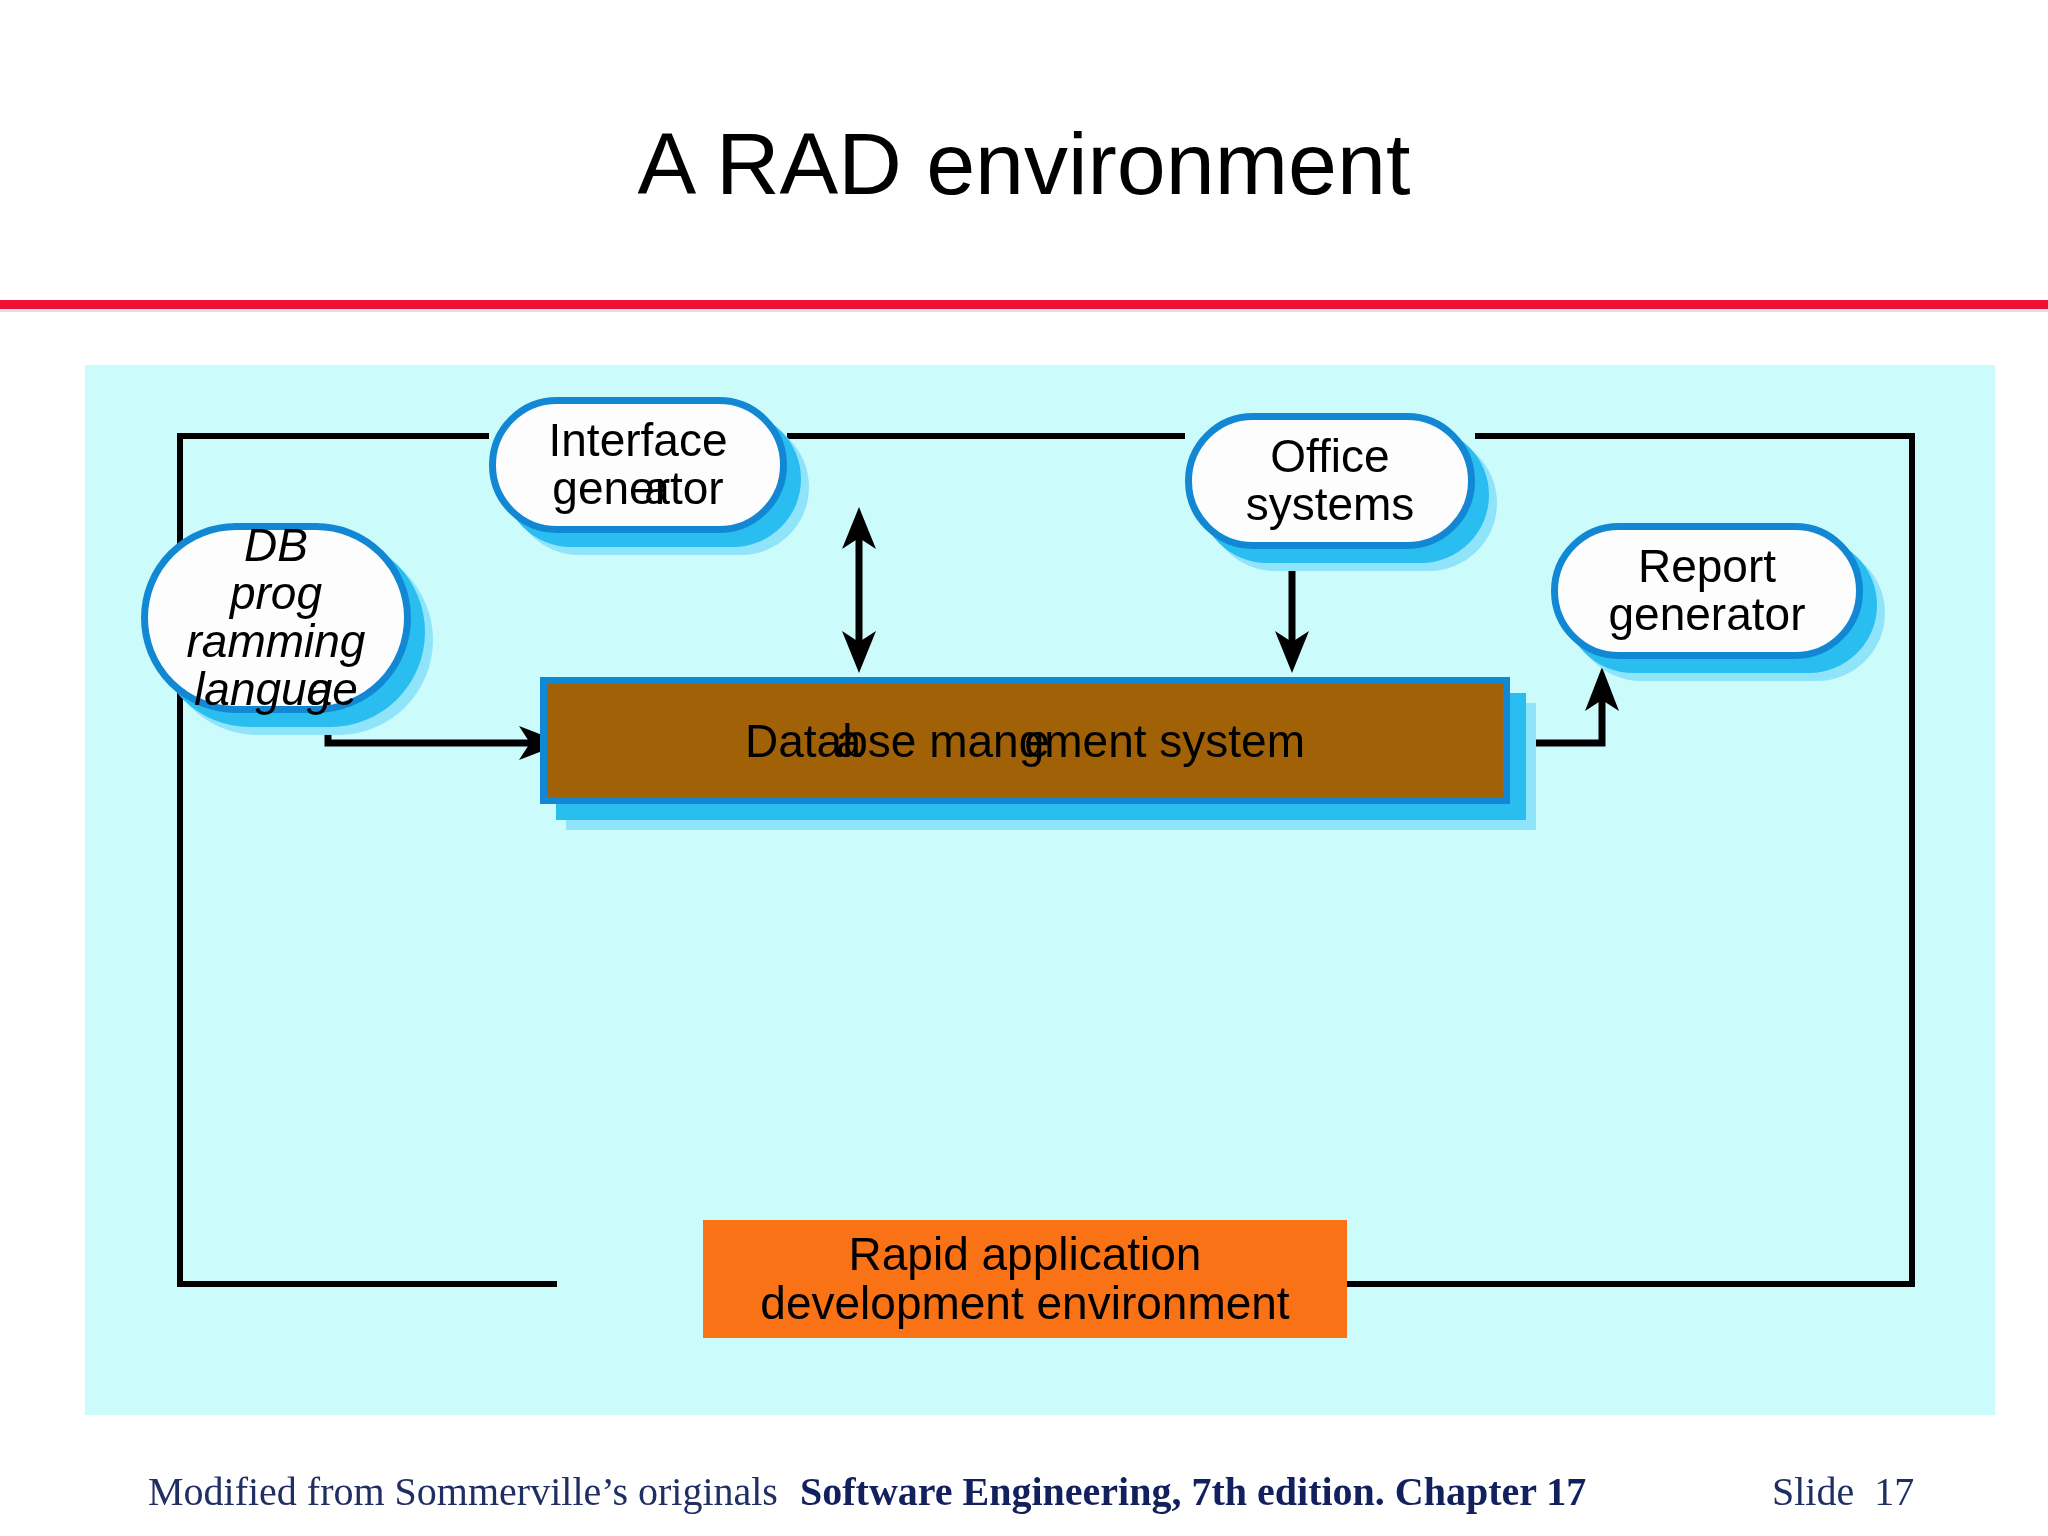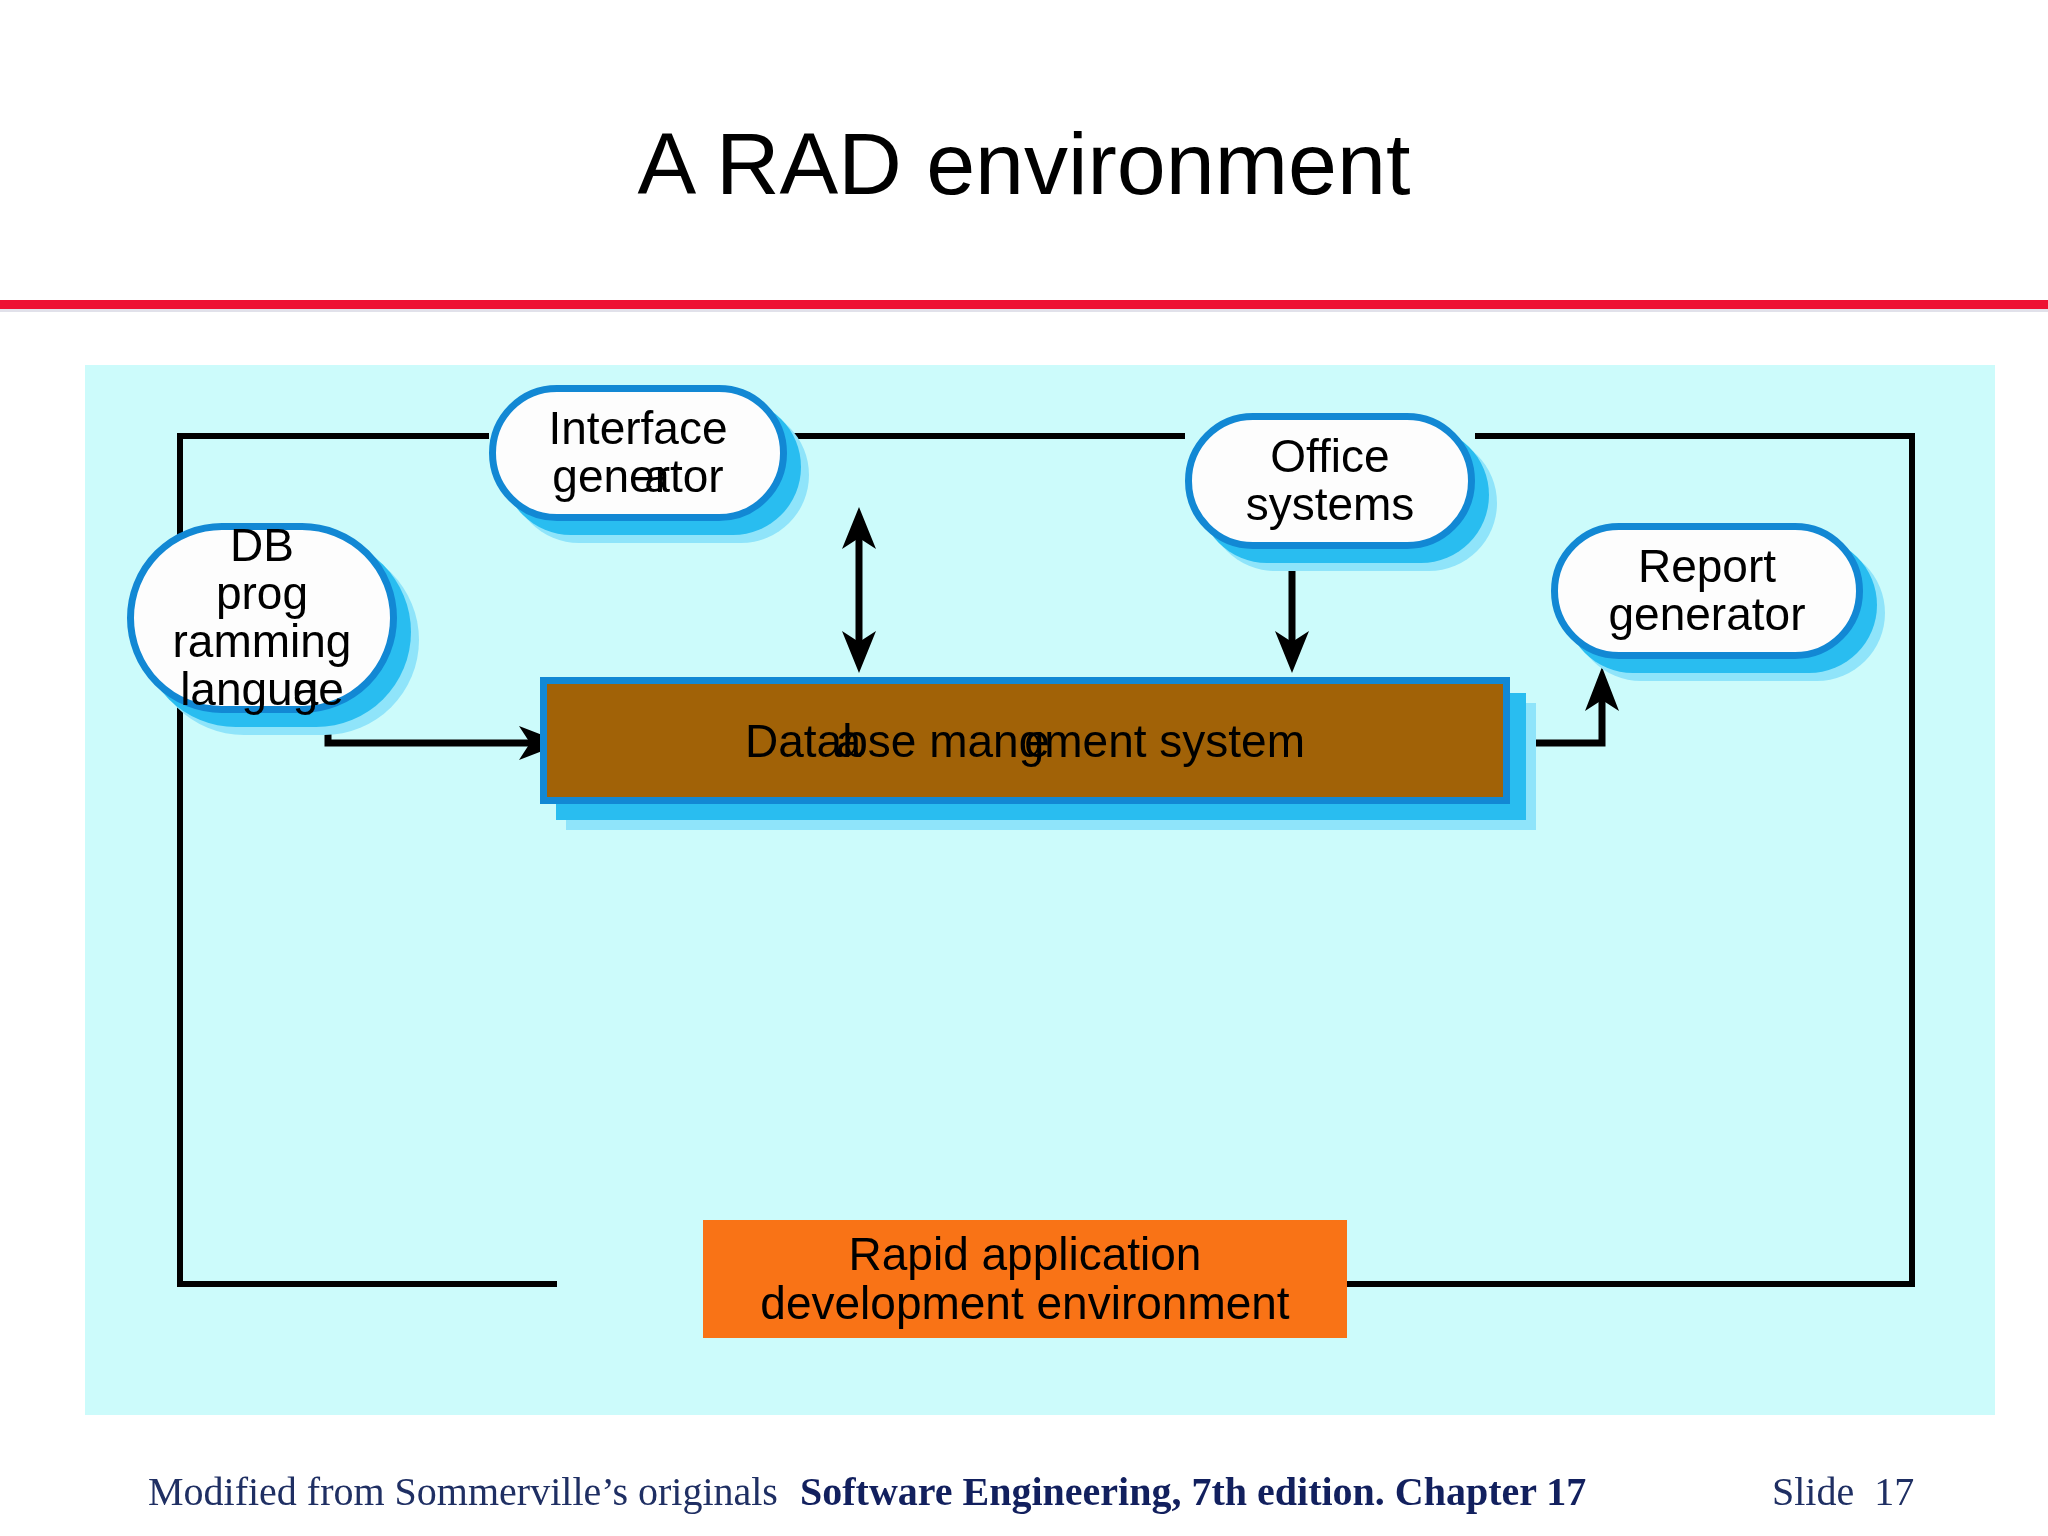--- a/index.html
+++ b/index.html
@@ -261,29 +261,29 @@
     <path d="M93 2 L110 46 L93 35 L76 46 Z" fill="#000"></path>
     <path d="M328 78 L284 95 L295 78 L284 61 Z" fill="#000"></path>
   </svg>
 
   <svg class="lyr" style="left:1280px; top:300px; width:330px; height:95px;" viewBox="0 0 330 95">
     <polyline points="237,28 237,78 34,78" fill="none" stroke="#000" stroke-width="7"></polyline>
     <path d="M237 2 L254 46 L237 35 L220 46 Z" fill="#000"></path>
     <path d="M2 78 L46 61 L35 78 L46 95 Z" fill="#000"></path>
   </svg>
 
-  <div class="node" style="left:42px; top:158px; width:270px; height:190px;">
+  <div class="node" style="left:56px; top:158px; width:270px; height:190px;font-style:italic;">
     <div class="shadow2"></div>
     <div class="shadow"></div>
     <div class="body">
       <div class="label"><span>DB</span><br><span>prog ramming</span><br><span>langu</span><span class="ovl"><span>a</span></span><span>g</span><span>e</span></div>
     </div>
   </div>
 
-  <div class="node" style="left:404px; top:20px; width:298px; height:136px;">
+  <div class="node" style="left:404px; top:32px; width:298px; height:136px;">
     <div class="shadow2"></div>
     <div class="shadow"></div>
     <div class="body">
       <div class="label"><span>Interface</span><br><span>gene</span><span>r</span><span class="ovl"><span style="margin-left:-26px;">a</span></span><span>tor</span></div>
     </div>
   </div>
 
   <div class="node" style="left:1100px; top:20px; width:290px; height:136px;margin-top:28px;">
     <div class="shadow2"></div>
     <div class="shadow"></div>

